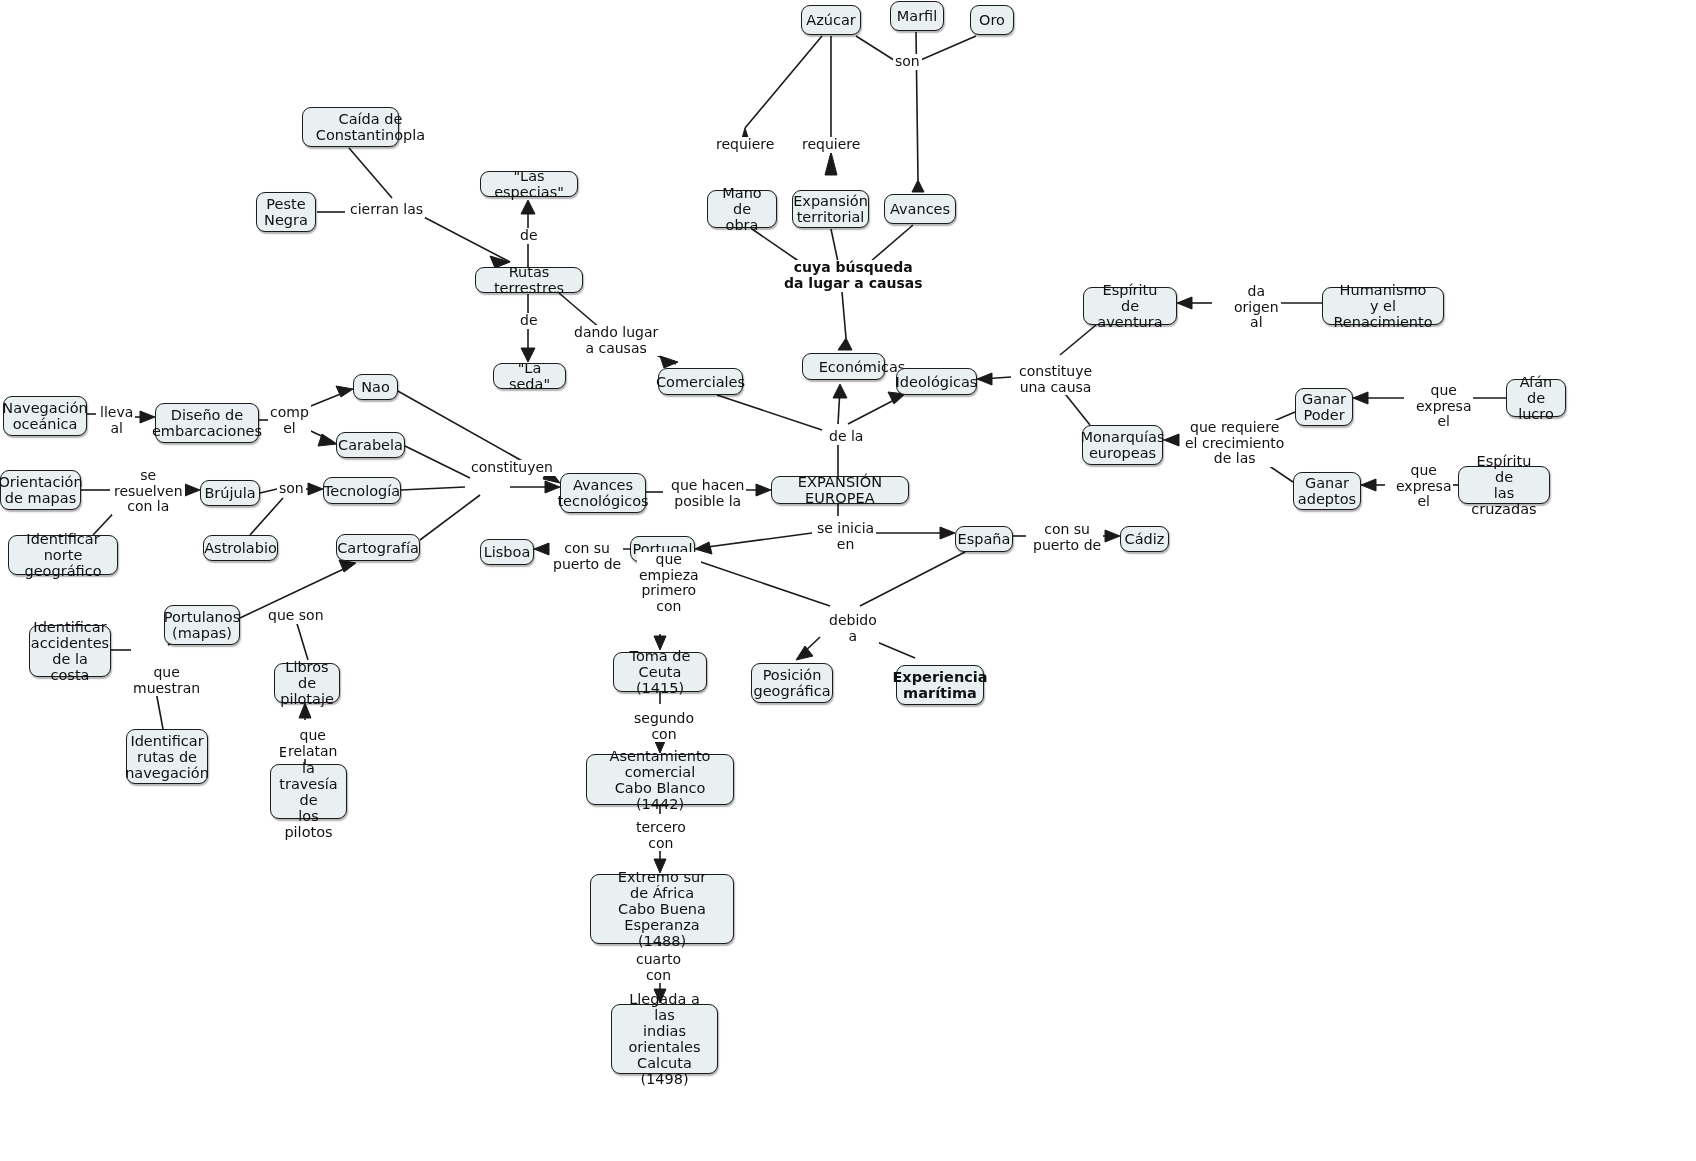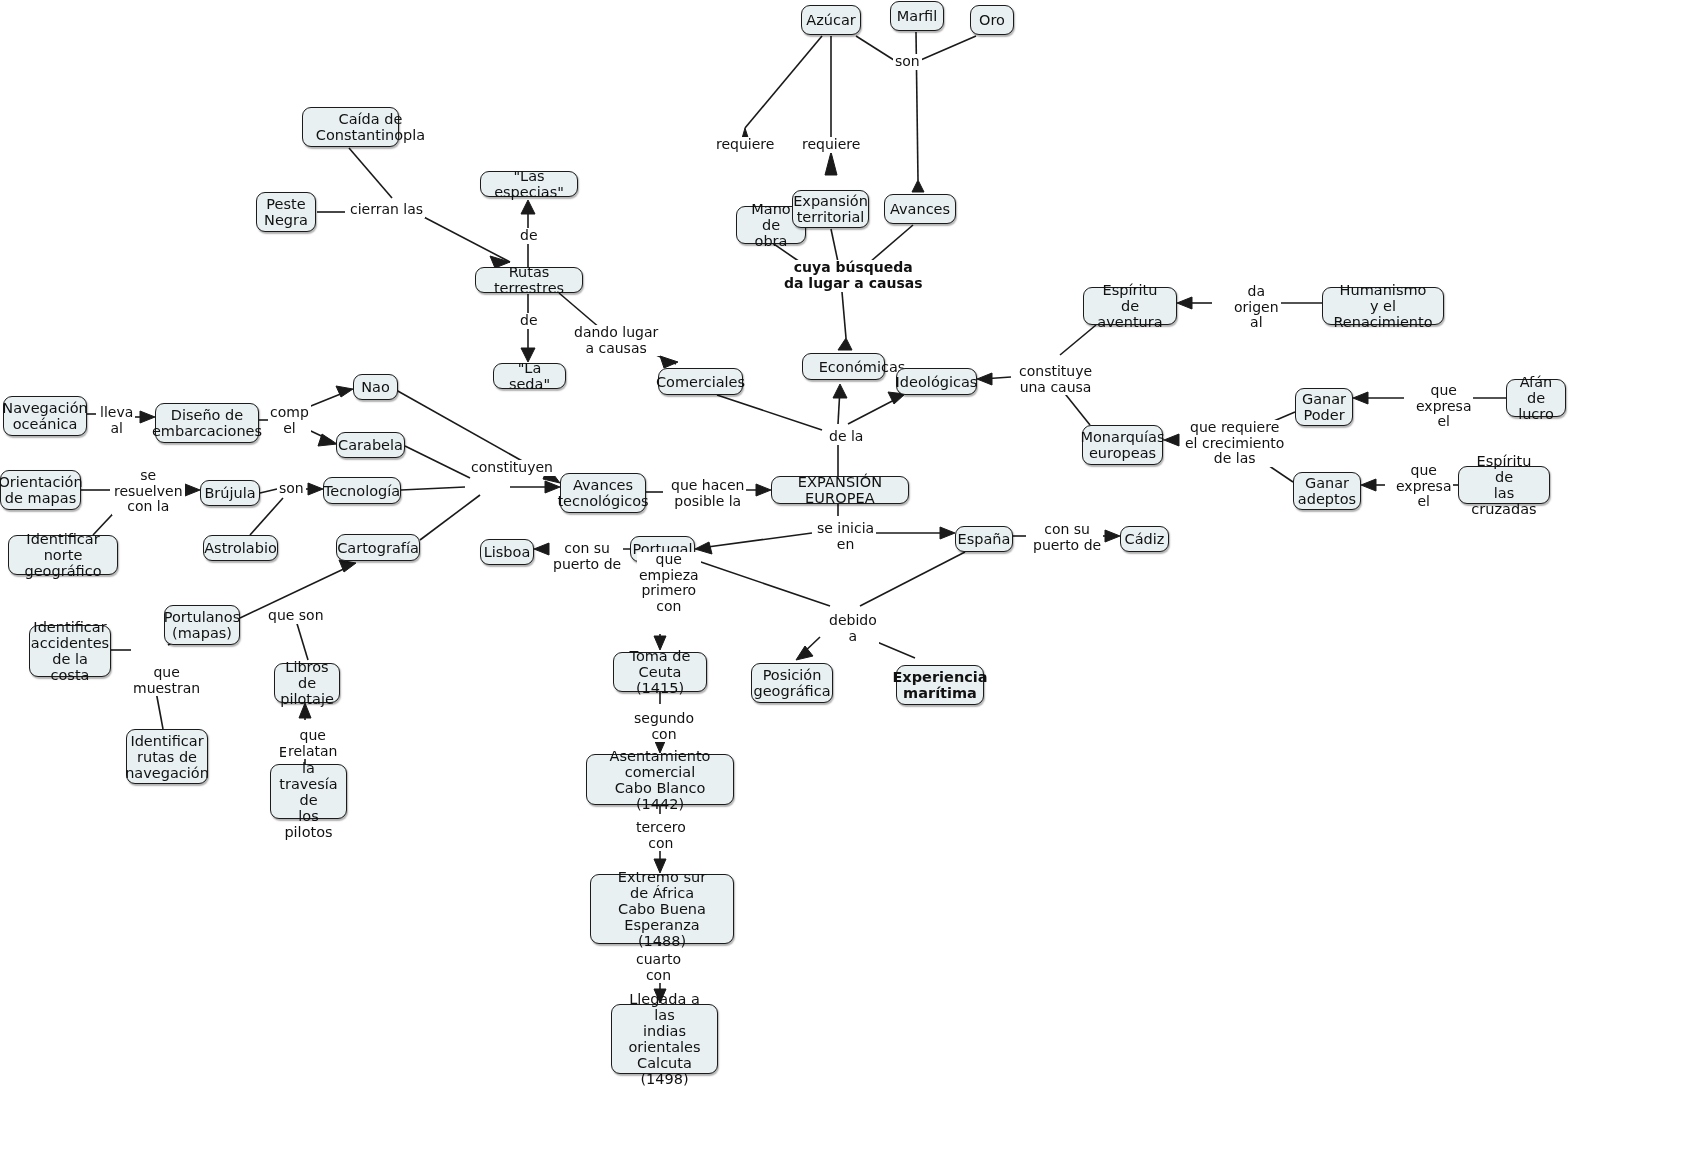--- a/index.html
+++ b/index.html
@@ -183,21 +183,21 @@
         <path d="M 660 944 L 660 946" class="edge-line"></path>
         <path d="M 660 983 L 660 998" class="edge-line"></path>
         <path d="M 660 1003 L 654 989 L 666 989 Z" fill="#1a1a1a" stroke="#1a1a1a" stroke-width="1"></path>
       </g>
   </svg>
 
   <div id="node-layer">
       <div class="node" style="left: 801px; top: 5px; width: 60px; height: 30px;">Azúcar</div>
       <div class="node" style="left: 890px; top: 1px; width: 54px; height: 30px;">Marfil</div>
       <div class="node" style="left: 970px; top: 5px; width: 44px; height: 30px;">Oro</div>
-      <div class="node" style="left: 736px; top: 190px; width: 70px; height: 38px; margin-top: 16px;">Mano de
+      <div class="node" style="left: 707px; top: 190px; width: 70px; height: 38px;">Mano de
 obra</div>
       <div class="node" style="left: 792px; top: 190px; width: 77px; height: 38px;">Expansión
 territorial</div>
       <div class="node" style="left: 884px; top: 194px; width: 72px; height: 30px;">Avances</div>
       <div class="node" style="left: 302px; top: 107px; width: 97px; height: 40px; padding-left: 47px;">Caída de
 Constantinopla</div>
       <div class="node" style="left: 256px; top: 192px; width: 60px; height: 40px;">Peste
 Negra</div>
       <div class="node" style="left: 480px; top: 171px; width: 98px; height: 26px;">"Las especias"</div>
       <div class="node" style="left: 475px; top: 267px; width: 108px; height: 26px;">Rutas terrestres</div>

